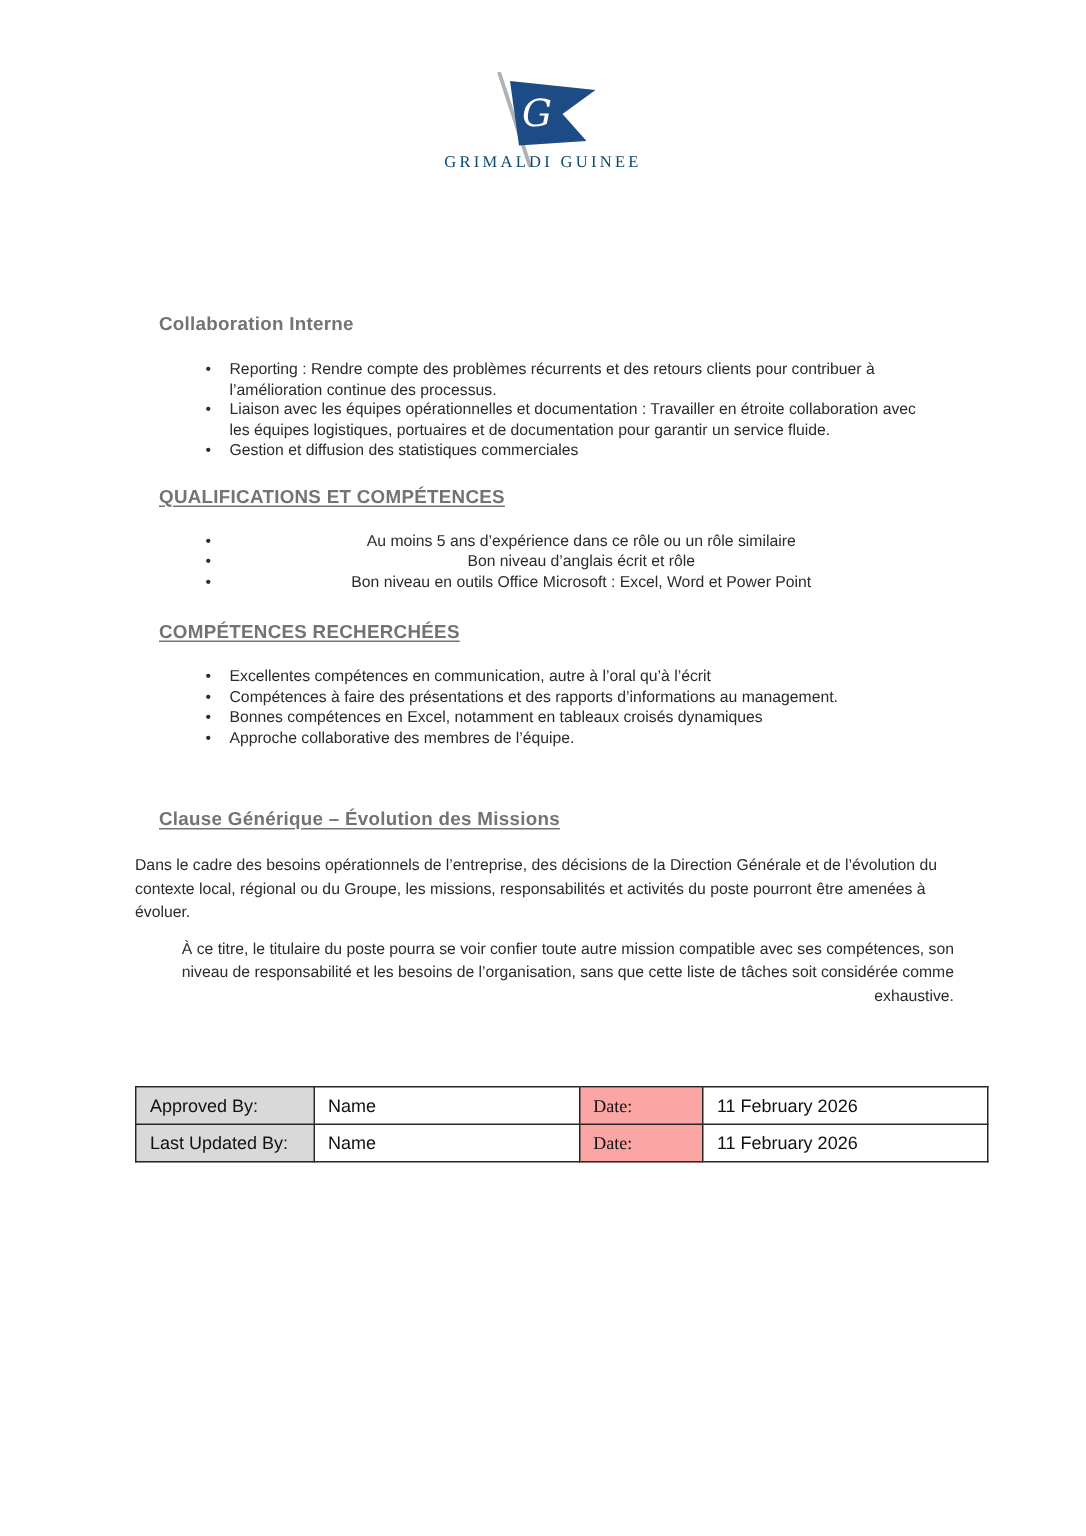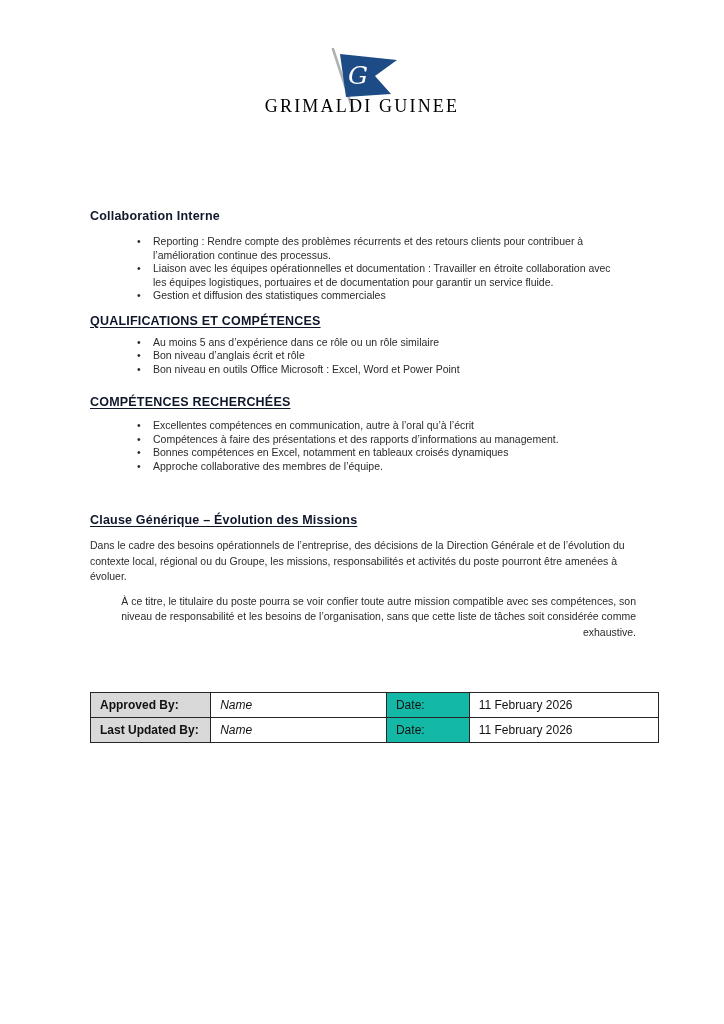--- a/index.html
+++ b/index.html
@@ -9,33 +9,33 @@
     background:#ffffff;
     font-family:"Liberation Sans", sans-serif;
     color:#2b2b2b;
     overflow:hidden;
   }
   
   .logo-block { padding-top:48px; text-align:center; }
   .logo-block svg { display:block; margin:0 auto -14px auto; }
   .brand {
     font-family:"Liberation Serif", serif;
-    font-size:18px;
+    font-size:11px;
     letter-spacing:2.2px;
-    color:#000000;
+    color:#0c4a6e;
     line-height:16px;
     display:inline-block;
   }
   
   .content { margin-left:90px; width:568px; }
   .doc-heading {
     font-size:12.5px;
     font-weight:bold;
-    color:#0f172a;
-    margin:0;
+    color:#737373;
+    margin:16px;
     line-height:15px;
     letter-spacing:0.2px;
   }
   .underlined { text-decoration:underline; text-underline-offset:2px; }
   ul.bullets { list-style:none; margin:0; padding:0; }
   ul.bullets li {
     position:relative;
     padding-left:63px;
     padding-right:36px;
     font-size:10.5px;
@@ -50,21 +50,21 @@
   p.para {
     font-size:10.5px;
     line-height:15.5px;
     margin:0 22px 0 0;
     color:#2b2b2b;
   }
   
   .sec-collab    { margin-top:93px; }
   .sec-collab ul { margin-top:11px; }
   .sec-qualif    { margin-top:11px; }
-  .sec-qualif ul { margin-top:7px; }
+  .sec-qualif ul { margin-top:7px;text-align:center; }
   .sec-compet    { margin-top:19px; }
   .sec-compet ul { margin-top:9px; }
   .sec-clause    { margin-top:40px; }
   .sec-clause .p1 { margin-top:10px; }
   .sec-clause .p2 { margin-top:9px;text-align:right; }
   
   table.approval {
     border-collapse:collapse;
     width:569px;
     margin-top:52px;
@@ -72,23 +72,23 @@
     color:#111111;
     border:1.5px solid #262626;
   }
   table.approval td {
     border:1px solid #262626;
     padding:2px 9px;
     height:20px;
     vertical-align:middle;
     white-space:nowrap;
   }
-  td.c-label     { background:#d9d9d9; width:102px;font-weight:bold; }
-  td.c-name      { width:197px;font-style:italic; }
-  td.c-datelabel { background:#14b8a6; width:75px; }
+  td.c-label     { background:#d9d9d9; width:102px; }
+  td.c-name      { width:197px; }
+  td.c-datelabel { background:#fca5a5; width:75px;font-family:Liberation Serif, serif; }
   td.c-dateval   { width:195px; }
 </style>
 </head>
 <body>
 
 <div class="page">
 
   <div class="logo-block">
     <svg width="110" height="64" viewBox="0 0 110 64">
       <line x1="26" y1="1" x2="46" y2="62" stroke-width="2.6" stroke-linecap="round" stroke="#aeb2b5"></line>

